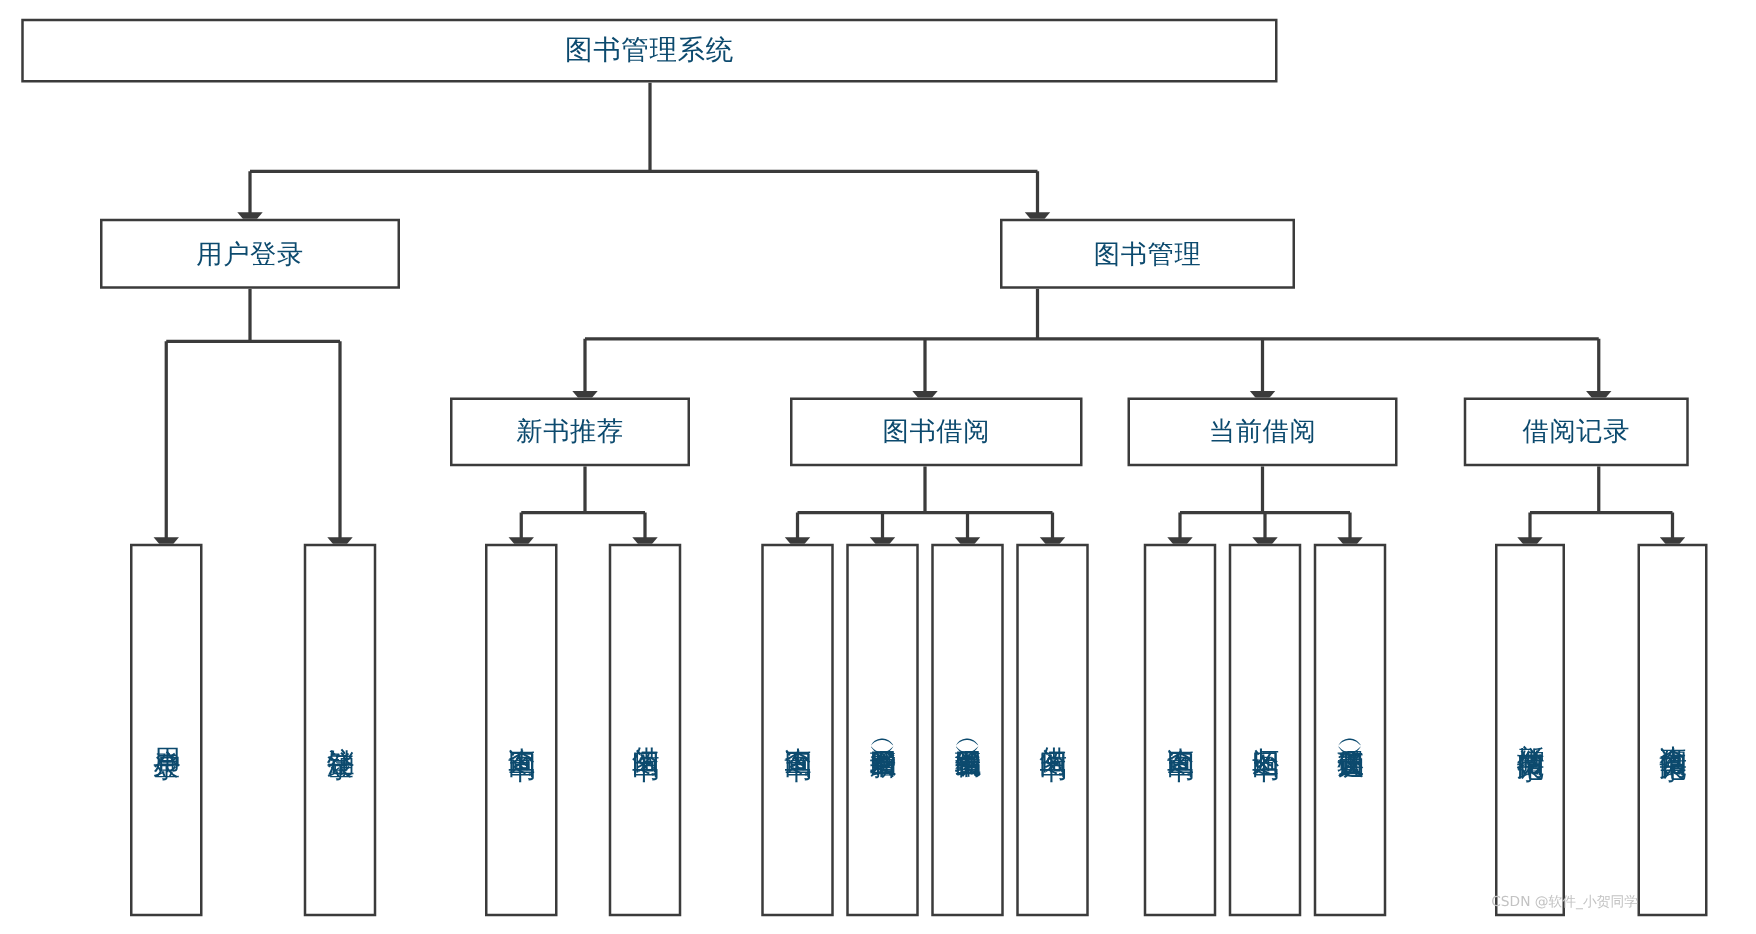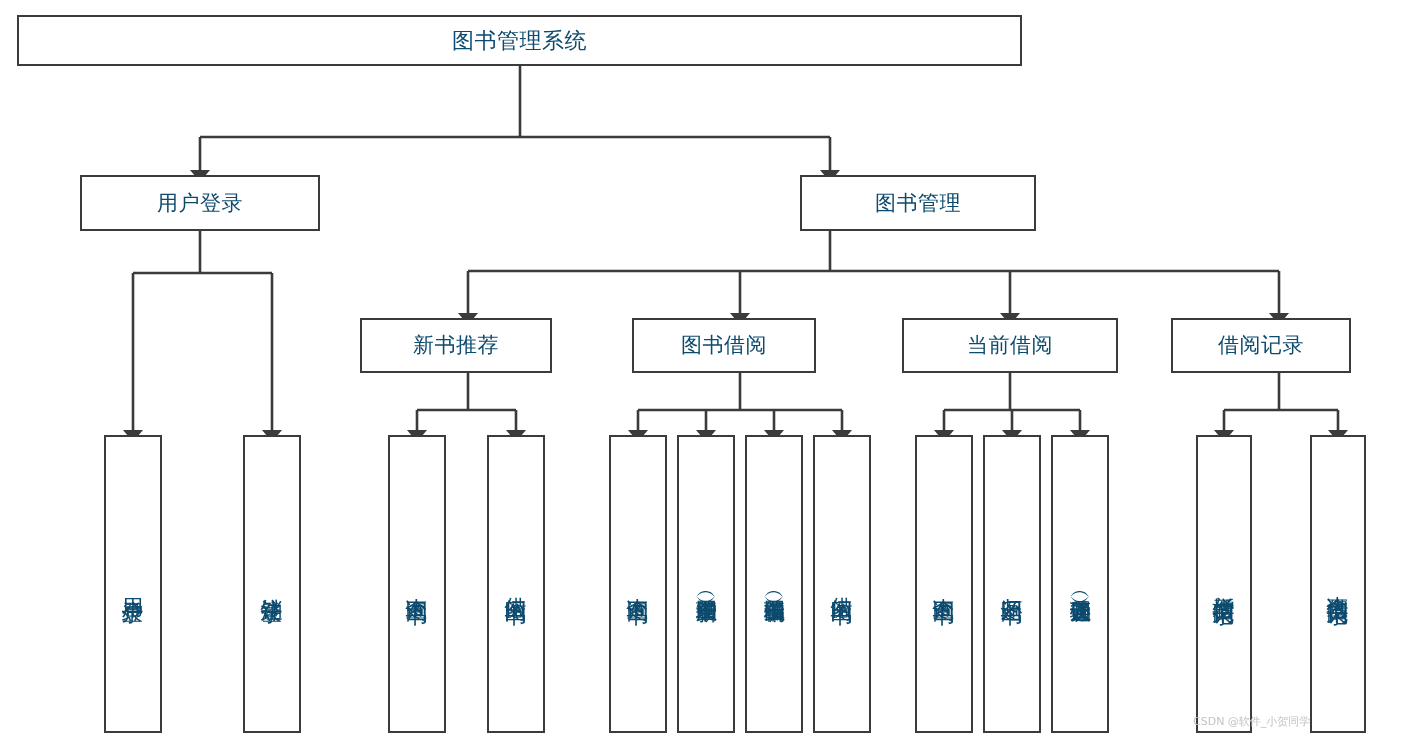--- a/index.html
+++ b/index.html
@@ -129,21 +129,21 @@
       </div>
       <div class="node horiz" style="left: 80px; top: 175px; width: 240px; height: 56px;">
         <span class="label">用户登录</span>
       </div>
       <div class="node horiz" style="left: 752px; top: 175px; width: 236px; height: 56px; margin-left: 48px;">
         <span class="label">图书管理</span>
       </div>
       <div class="node horiz" style="left: 360px; top: 318px; width: 192px; height: 55px;">
         <span class="label">新书推荐</span>
       </div>
-      <div class="node horiz" style="left: 632px; top: 318px; width: 184px; height: 55px;">
+      <div class="node horiz" style="left: 632px; top: 318px; width: 234px; height: 55px;">
         <span class="label">图书借阅</span>
       </div>
       <div class="node horiz" style="left: 902px; top: 318px; width: 216px; height: 55px;">
         <span class="label">当前借阅</span>
       </div>
       <div class="node horiz" style="left: 1171px; top: 318px; width: 180px; height: 55px;">
         <span class="label">借阅记录</span>
       </div>
       <div class="node vert" style="left: 104px; top: 435px; width: 58px; height: 298px;">
         <span class="label">用户登录</span>

